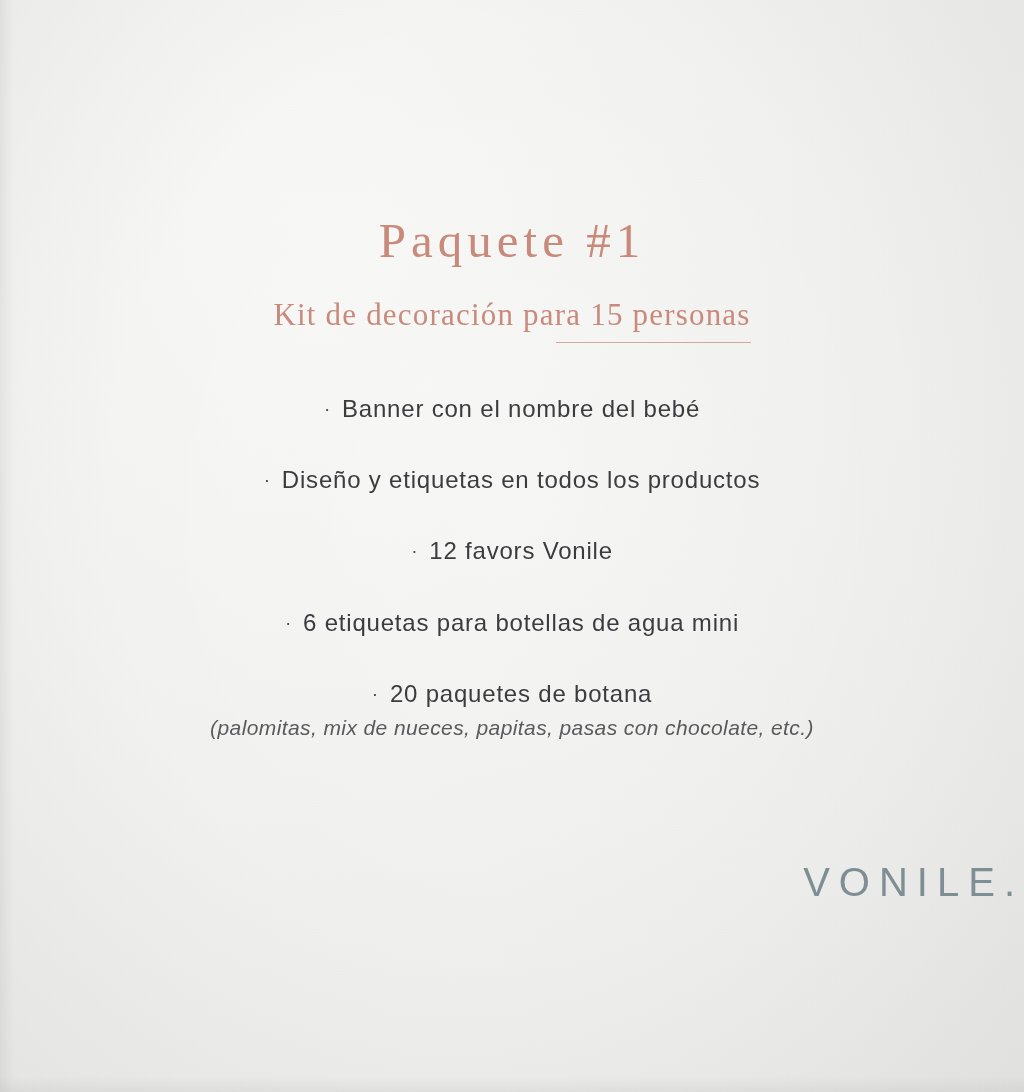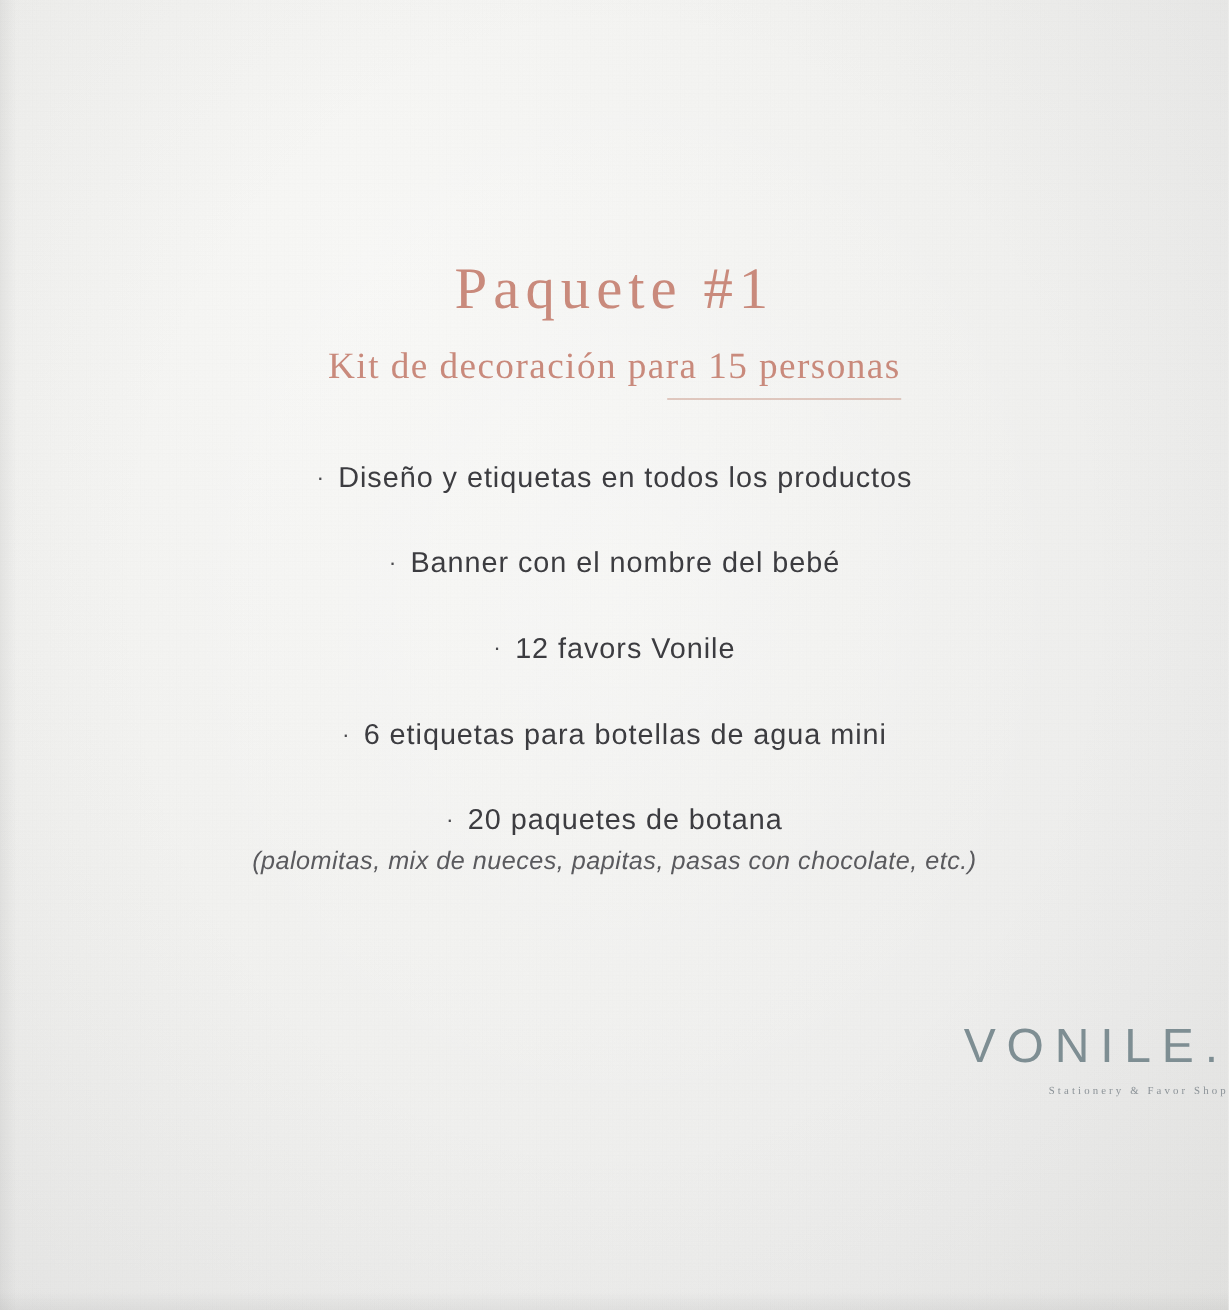--- a/index.html
+++ b/index.html
@@ -66,21 +66,21 @@
     margin: 0;
     padding-top: 212px;
     font-family: "Liberation Serif", serif;
     font-size: 49px;
     font-weight: 400;
     letter-spacing: 5px;
     color: #c98a7c;
   }
 
   .subtitle-wrap {
-    margin-top: 18px;
+    margin-top: 28px;
     display: inline-block;
     position: relative;
   }
   .subtitle {
     margin: 0;
     font-family: "Liberation Serif", serif;
     font-size: 31px;
     font-weight: 400;
     letter-spacing: 1.2px;
     color: #c98a7c;
@@ -170,27 +170,27 @@
 
     <div class="subtitle-wrap">
       <h2 class="subtitle">Kit de decoración para 15 personas</h2>
       <div class="subtitle-rule"></div>
     </div>
 
     <ul class="list">
 
       <li class="item">
         <div class="item-main">
+          <span class="bullet">·</span><span>Banner con el nombre del bebé</span>
+        </div>
+      </li>
+
+      <li class="item">
+        <div class="item-main">
           <span class="bullet">·</span><span>Diseño y etiquetas en todos los productos</span>
-        </div>
-      </li>
-
-      <li class="item">
-        <div class="item-main">
-          <span class="bullet">·</span><span>Banner con el nombre del bebé</span>
         </div>
       </li>
 
       <li class="item">
         <div class="item-main">
           <span class="bullet">·</span><span>12 favors Vonile</span>
         </div>
       </li>
 
       <li class="item">
@@ -205,17 +205,16 @@
         </div>
         <span class="item-note">(palomitas, mix de nueces, papitas, pasas con chocolate, etc.)</span>
       </li>
 
     </ul>
 
     <div class="brand">
       <div>
         <span class="brand-name">VONILE</span><span class="brand-name brand-dot">.</span>
       </div>
-      <div class="brand-tag">Stationery &amp; Favor Shop</div>
     </div>
 
   </div>
 </div>
 
 </body></html>

